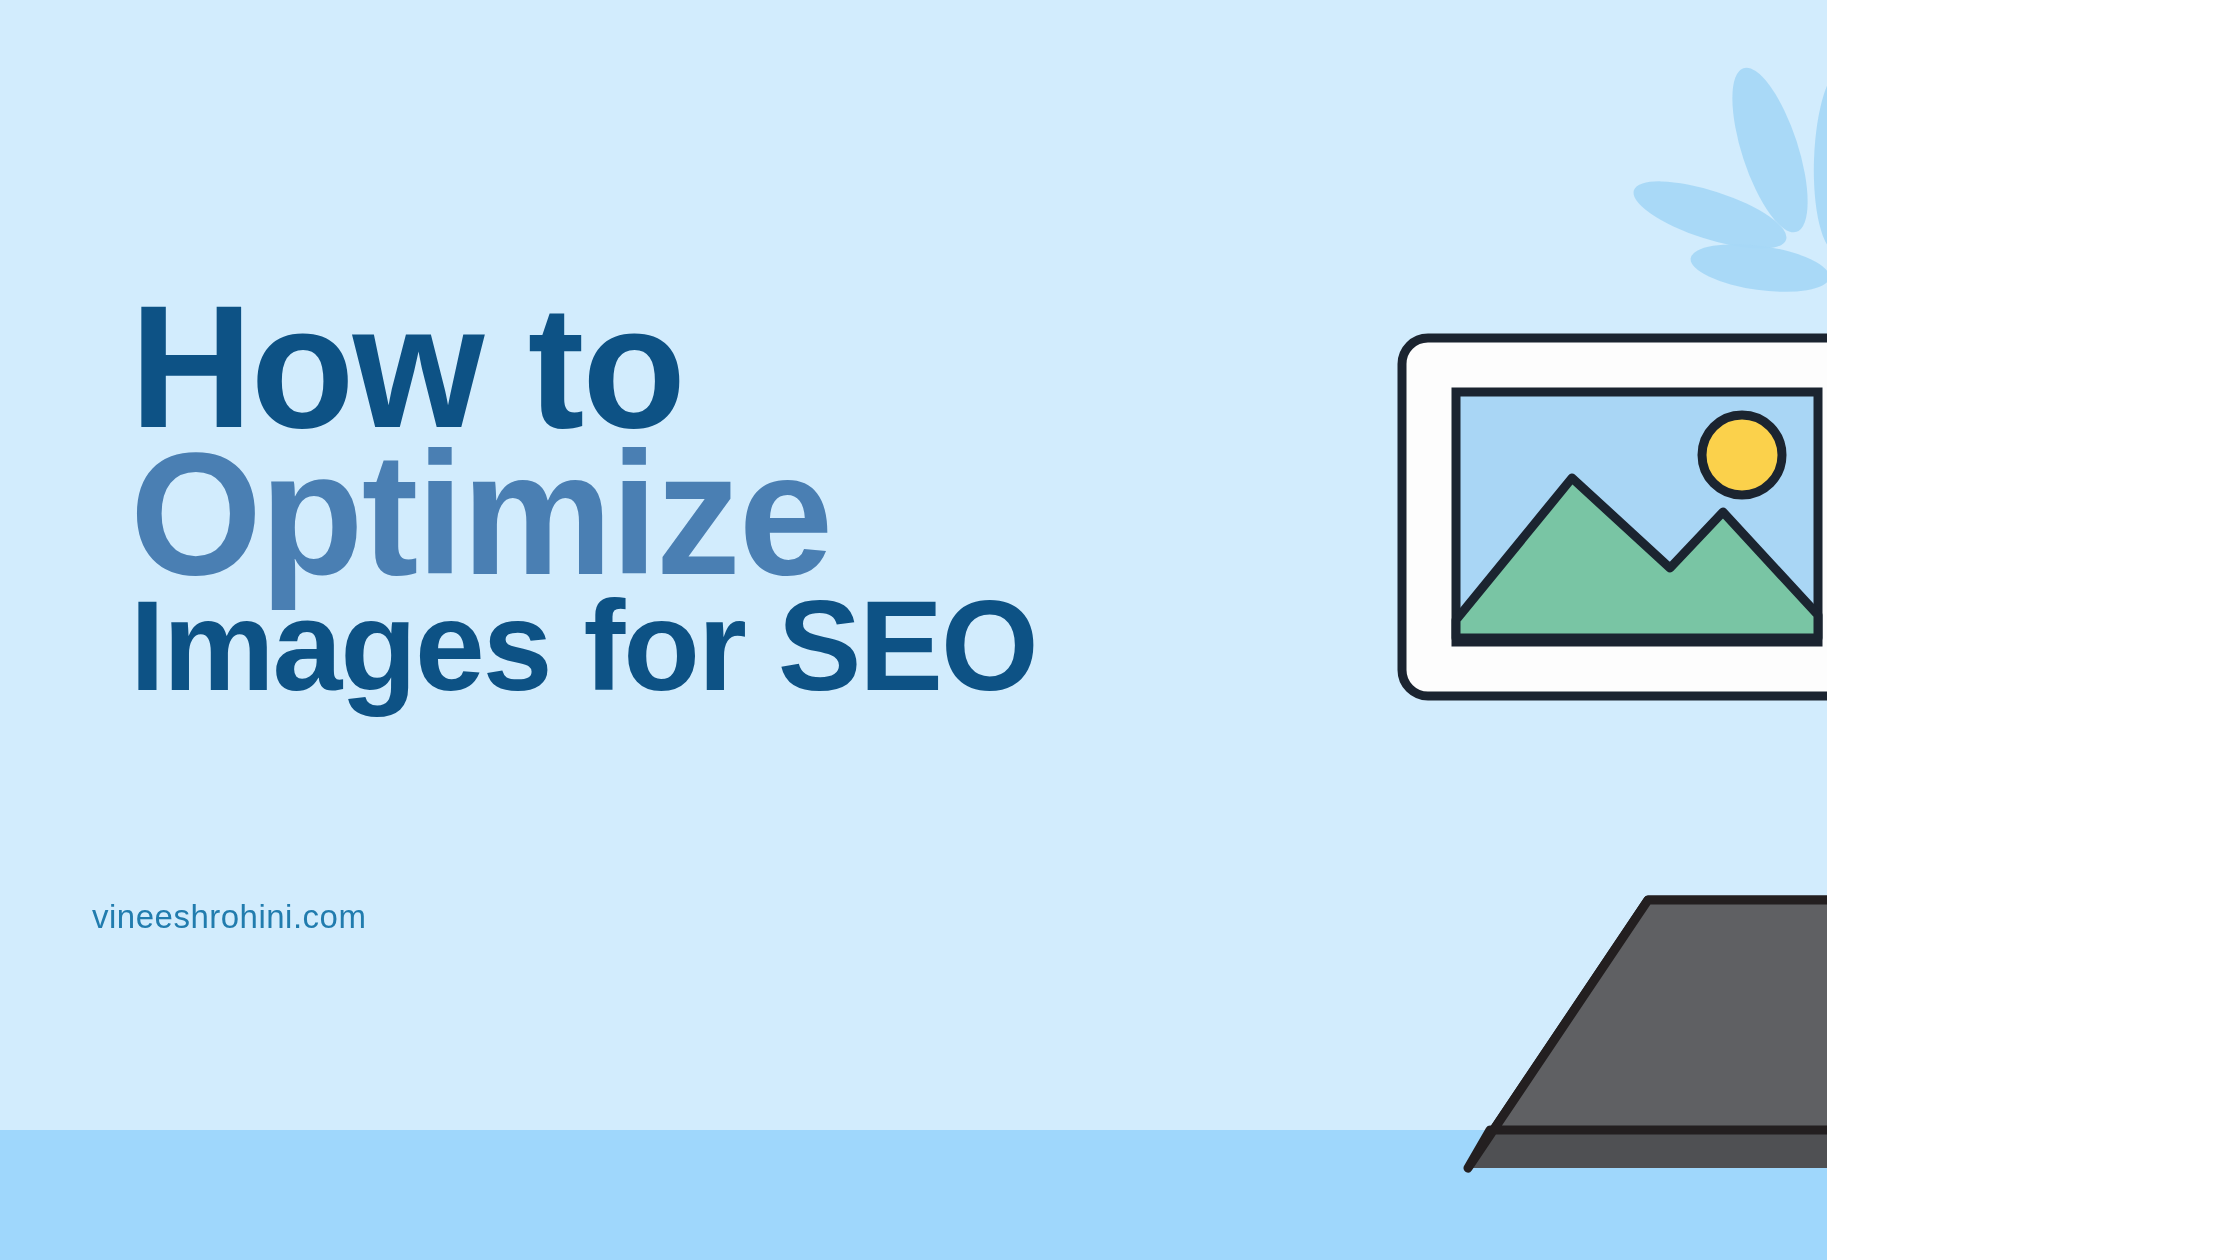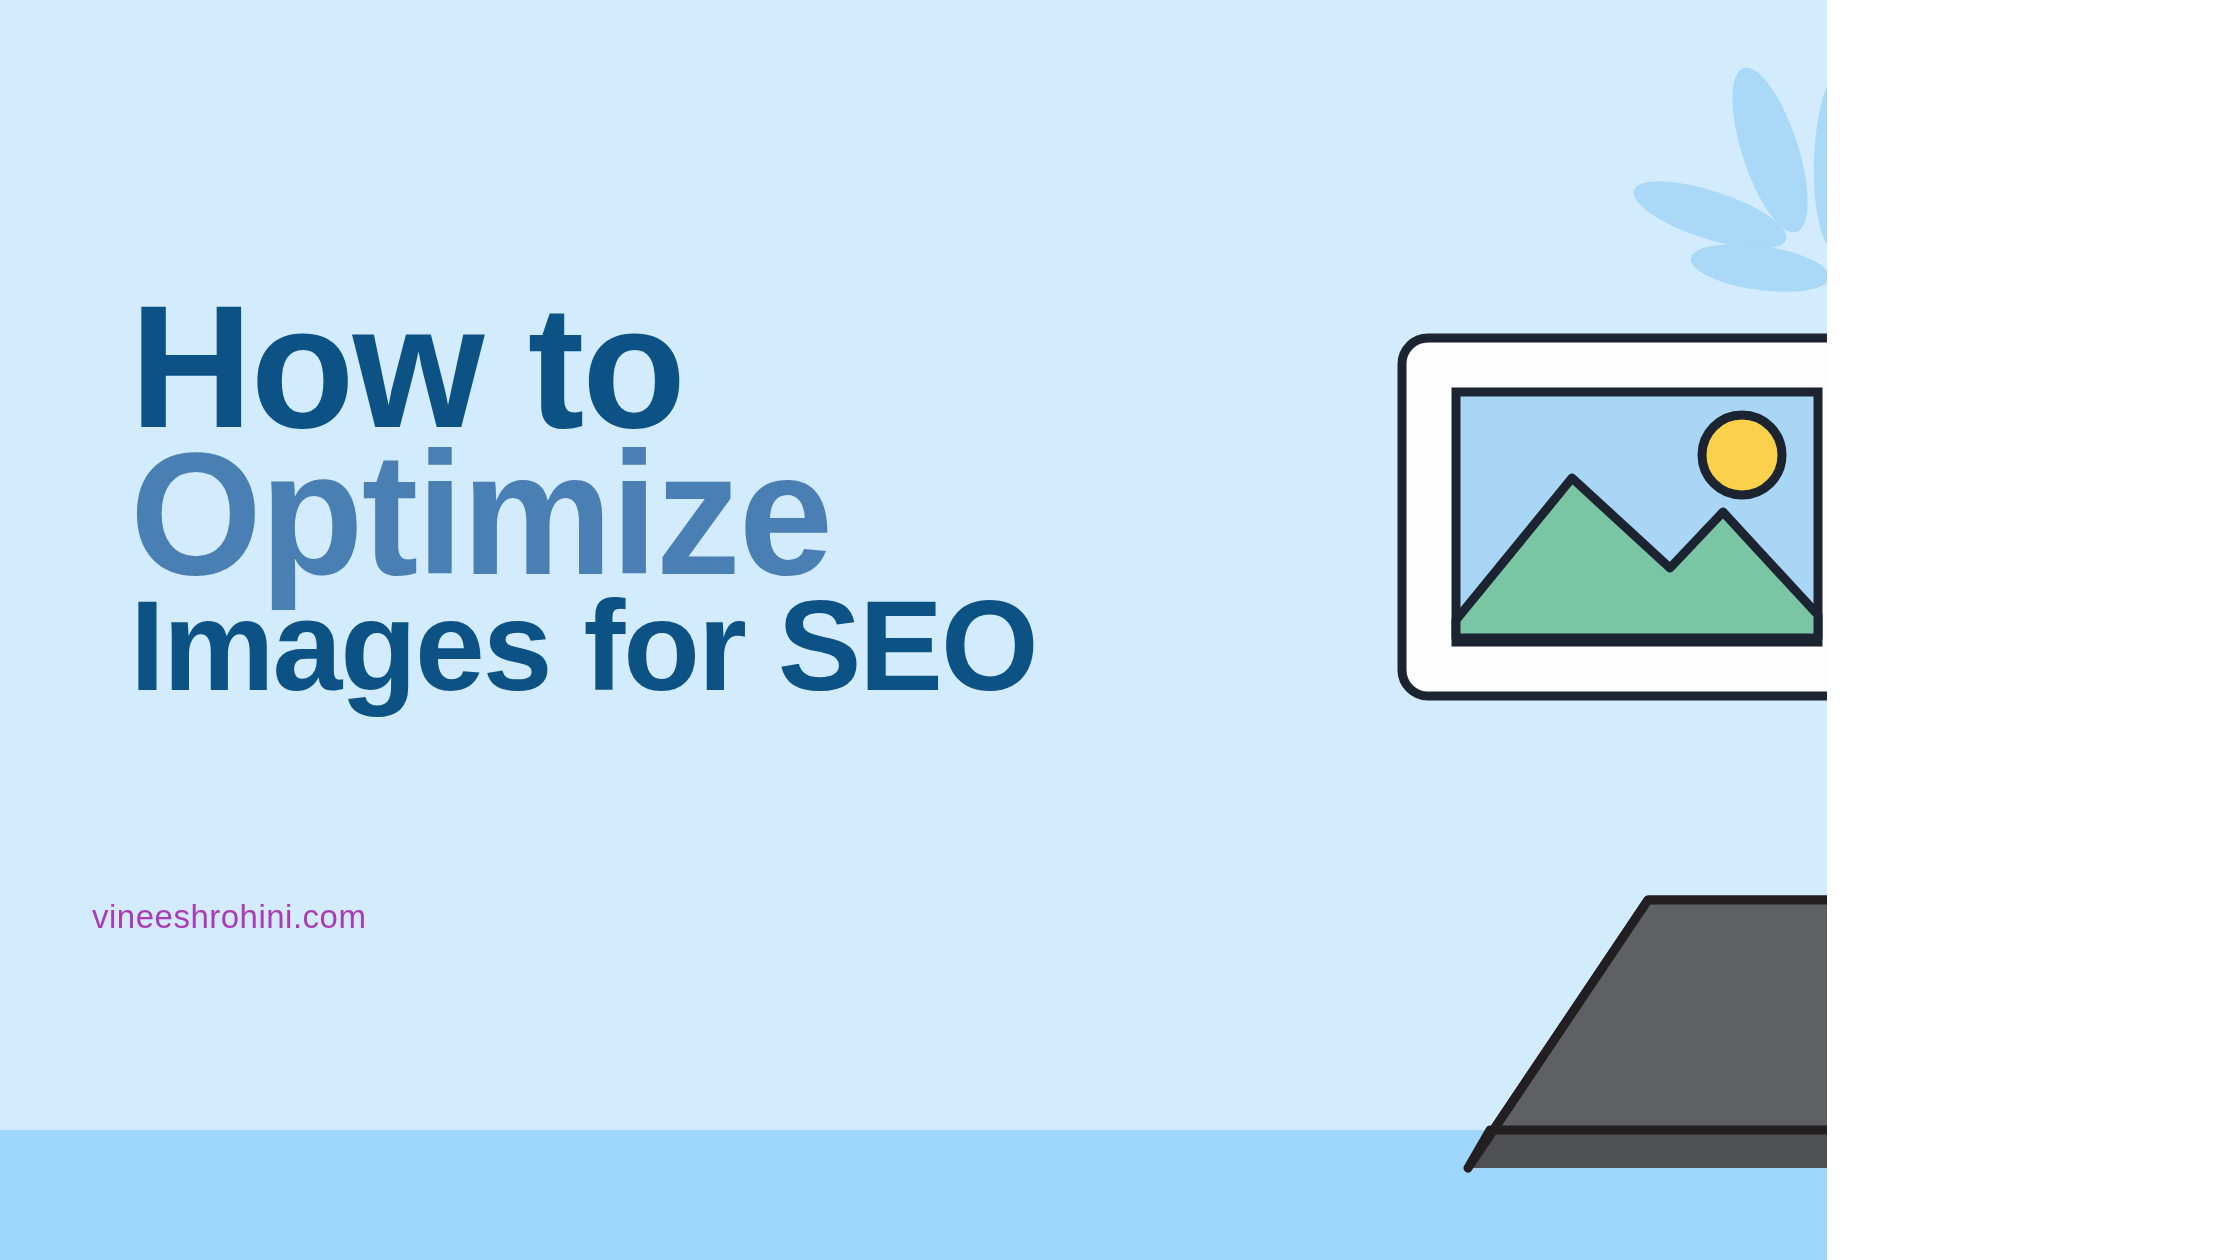--- a/index.html
+++ b/index.html
@@ -63,21 +63,21 @@
   }
 
   
   .watermark {
     position: absolute;
     left: 92px;
     top: 898px;
     font-family: "Liberation Sans", sans-serif;
     font-size: 33px;
     letter-spacing: 0.5px;
-    color: #a21caf;
+    color: #0369a1;
     opacity: 0.85;
     white-space: nowrap;
   }
 
   
   .illustration {
     position: absolute;
     left: 1340px;
     top: 0;
     width: 900px;

